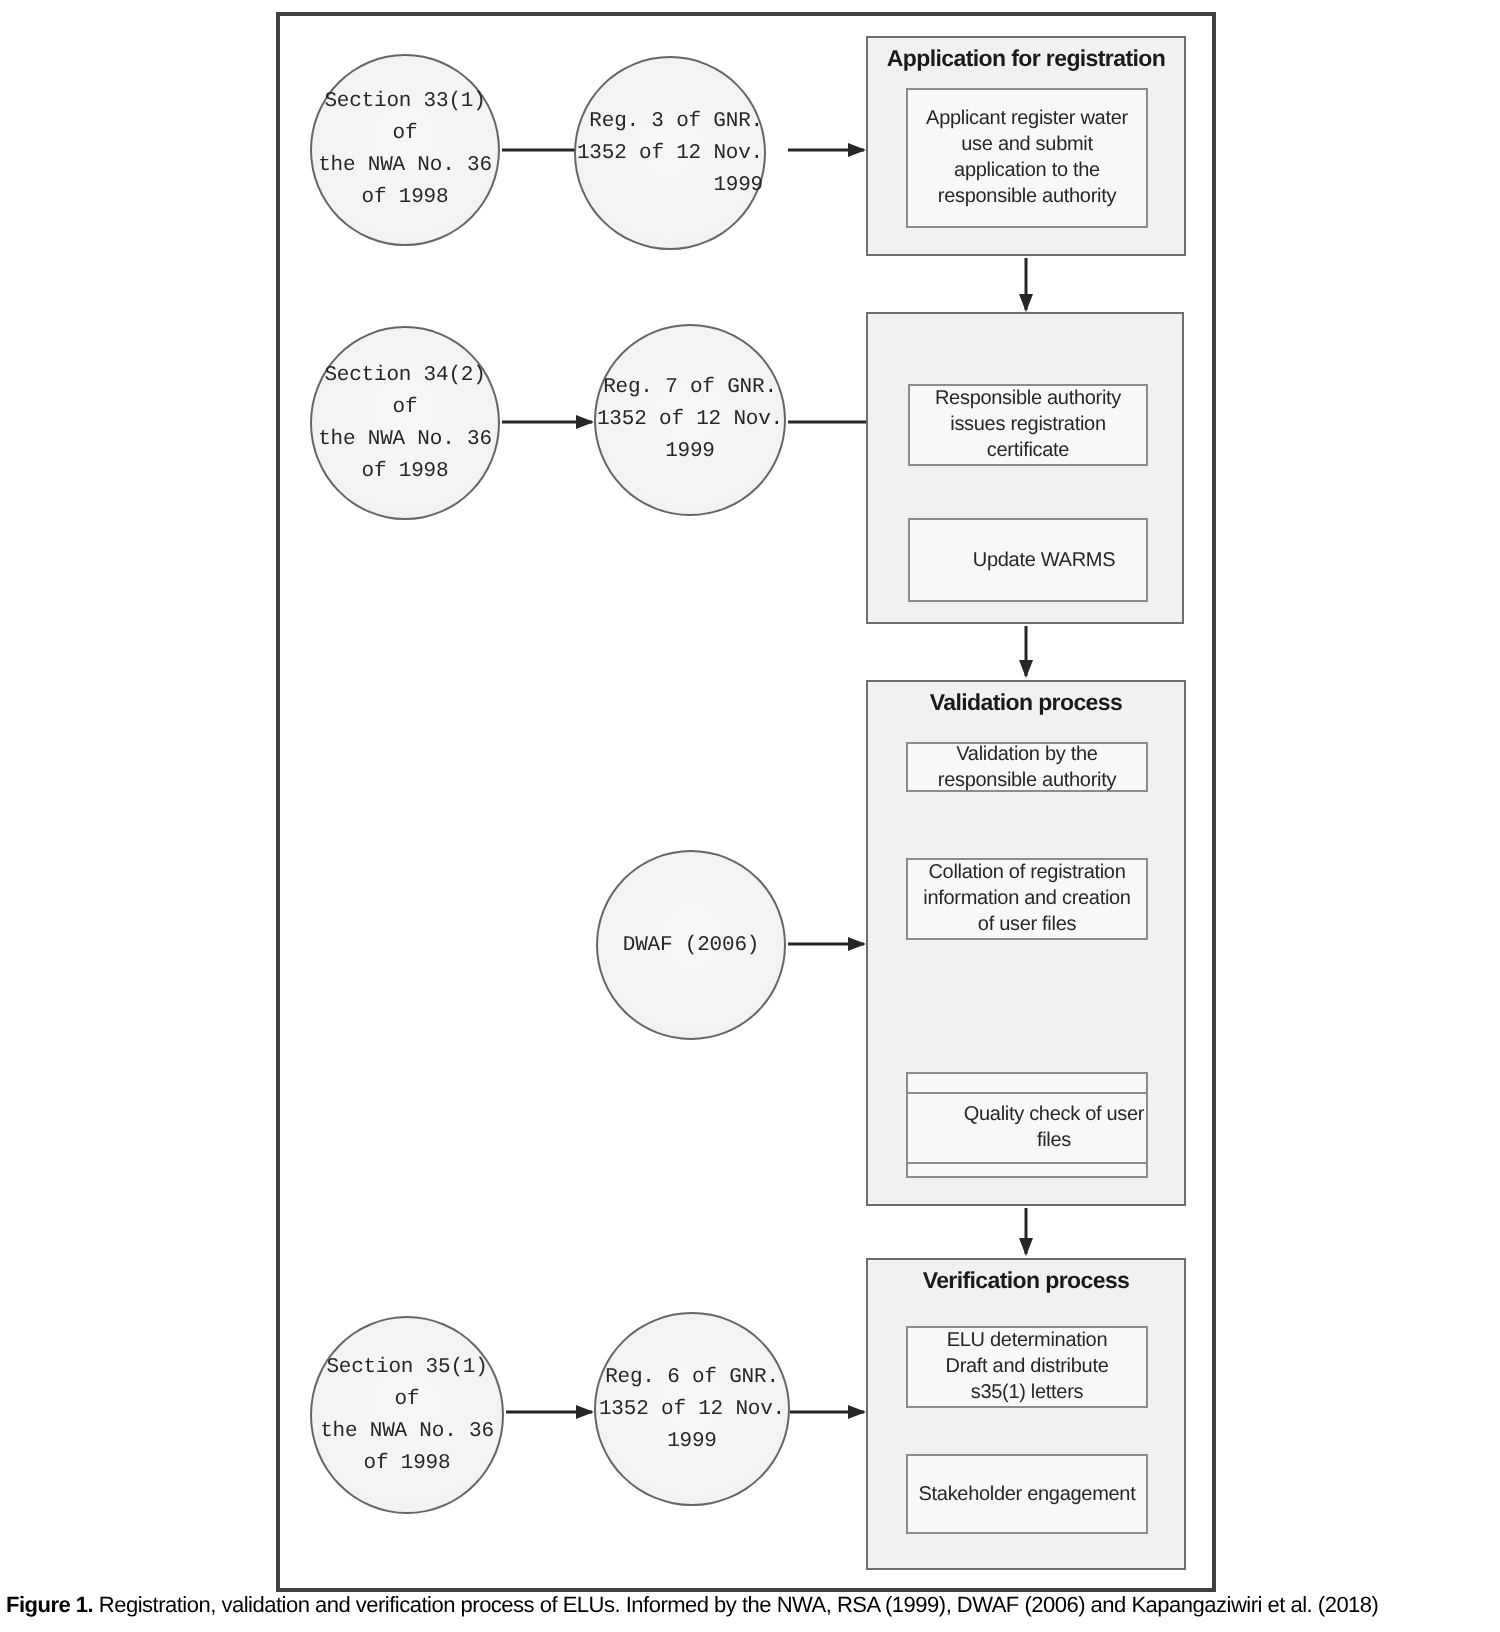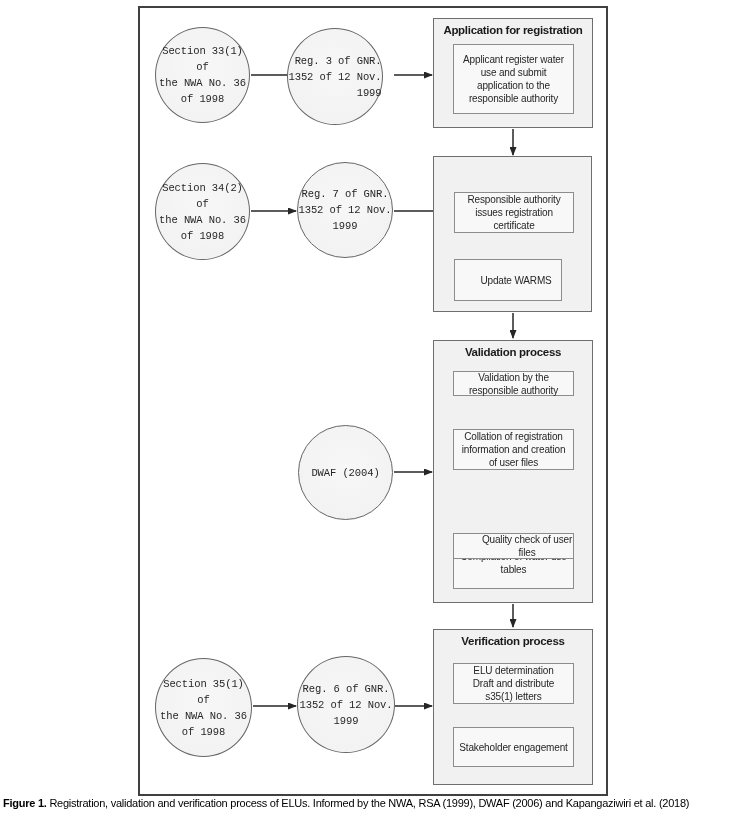--- a/index.html
+++ b/index.html
@@ -43,25 +43,25 @@
     white-space:pre-line;color:#1a1a1a;
   }
   .step{
     position:absolute;background:#f8f8f8;border:1px solid #8c8c8c;
     display:flex;align-items:center;justify-content:center;text-align:center;
     font-size:10px;line-height:13px;letter-spacing:-0.15px;box-sizing:border-box;
   }
   .step span{white-space:pre-line;}
   .st-app-0{left:19px;top:25px;width:121px;height:70px;}
   .st-reg-0{left:20px;top:35px;width:120px;height:41px;}
-  .st-reg-1{left:20px;top:102px;width:108px;height:42px;padding-left:16px;}
+  .st-reg-1{left:20px;top:102px;width:120px;height:42px;padding-left:16px;}
   .st-val-0{left:19px;top:30px;width:121px;height:25px;}
   .st-val-1{left:19px;top:88px;width:121px;height:41px;}
   .st-val-2{left:19px;top:148px;width:121px;height:53px;margin-top:47px;}
-  .st-val-3{left:19px;top:192px;width:121px;height:26px;padding-left:27px;}
+  .st-val-3{left:19px;top:205px;width:121px;height:36px;padding-left:27px;}
   .st-ver-0{left:19px;top:33px;width:121px;height:41px;align-items:center;}
   .st-ver-1{left:19px;top:97px;width:121px;height:40px;}
   .caption{
     position:absolute;left:3px;top:797px;width:746px;
     font-size:11px;letter-spacing:-0.25px;white-space:nowrap;color:#000000;
   }
   .caption b{font-weight:bold;}
 </style>
 </head>
 <body>
@@ -108,21 +108,21 @@
       <span>Section 34(2) of
 the NWA No. 36
 of 1998</span>
     </div>
   <div class="circle c-reg7">
       <span>Reg. 7 of GNR.
 1352 of 12 Nov.
 1999</span>
     </div>
   <div class="circle c-dwaf">
-      <span>DWAF (2004)</span>
+      <span>DWAF (2006)</span>
     </div>
   <div class="circle c-s35">
       <span>Section 35(1) of
 the NWA No. 36
 of 1998</span>
     </div>
   <div class="circle c-reg6">
       <span>Reg. 6 of GNR.
 1352 of 12 Nov.
 1999</span>

